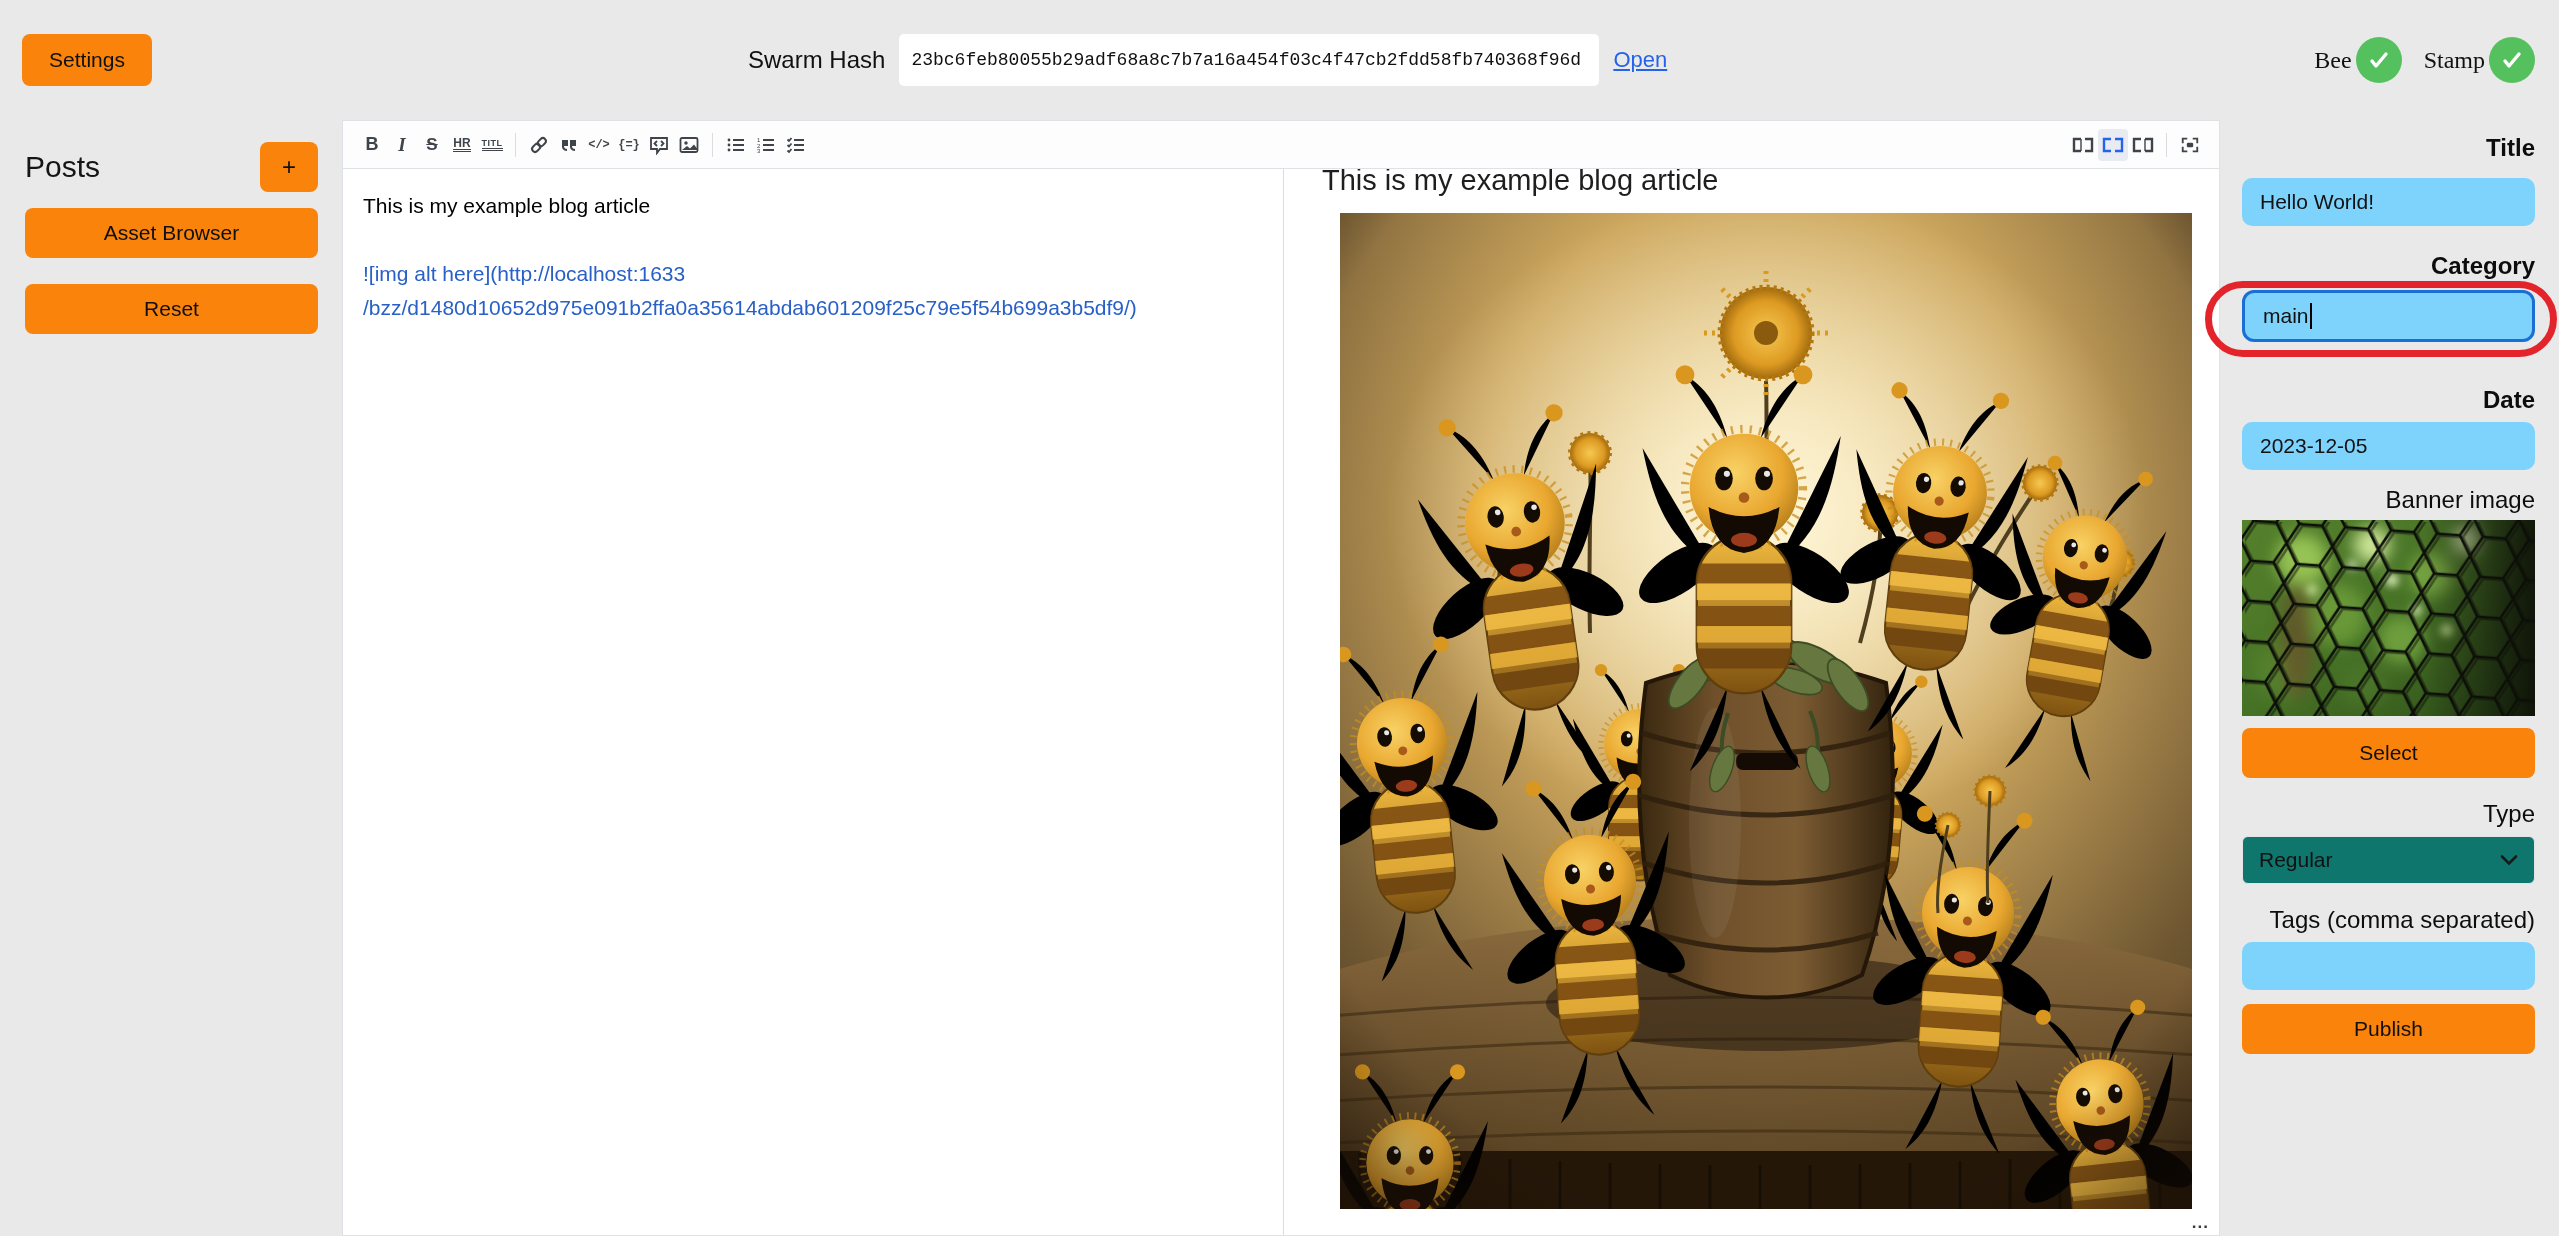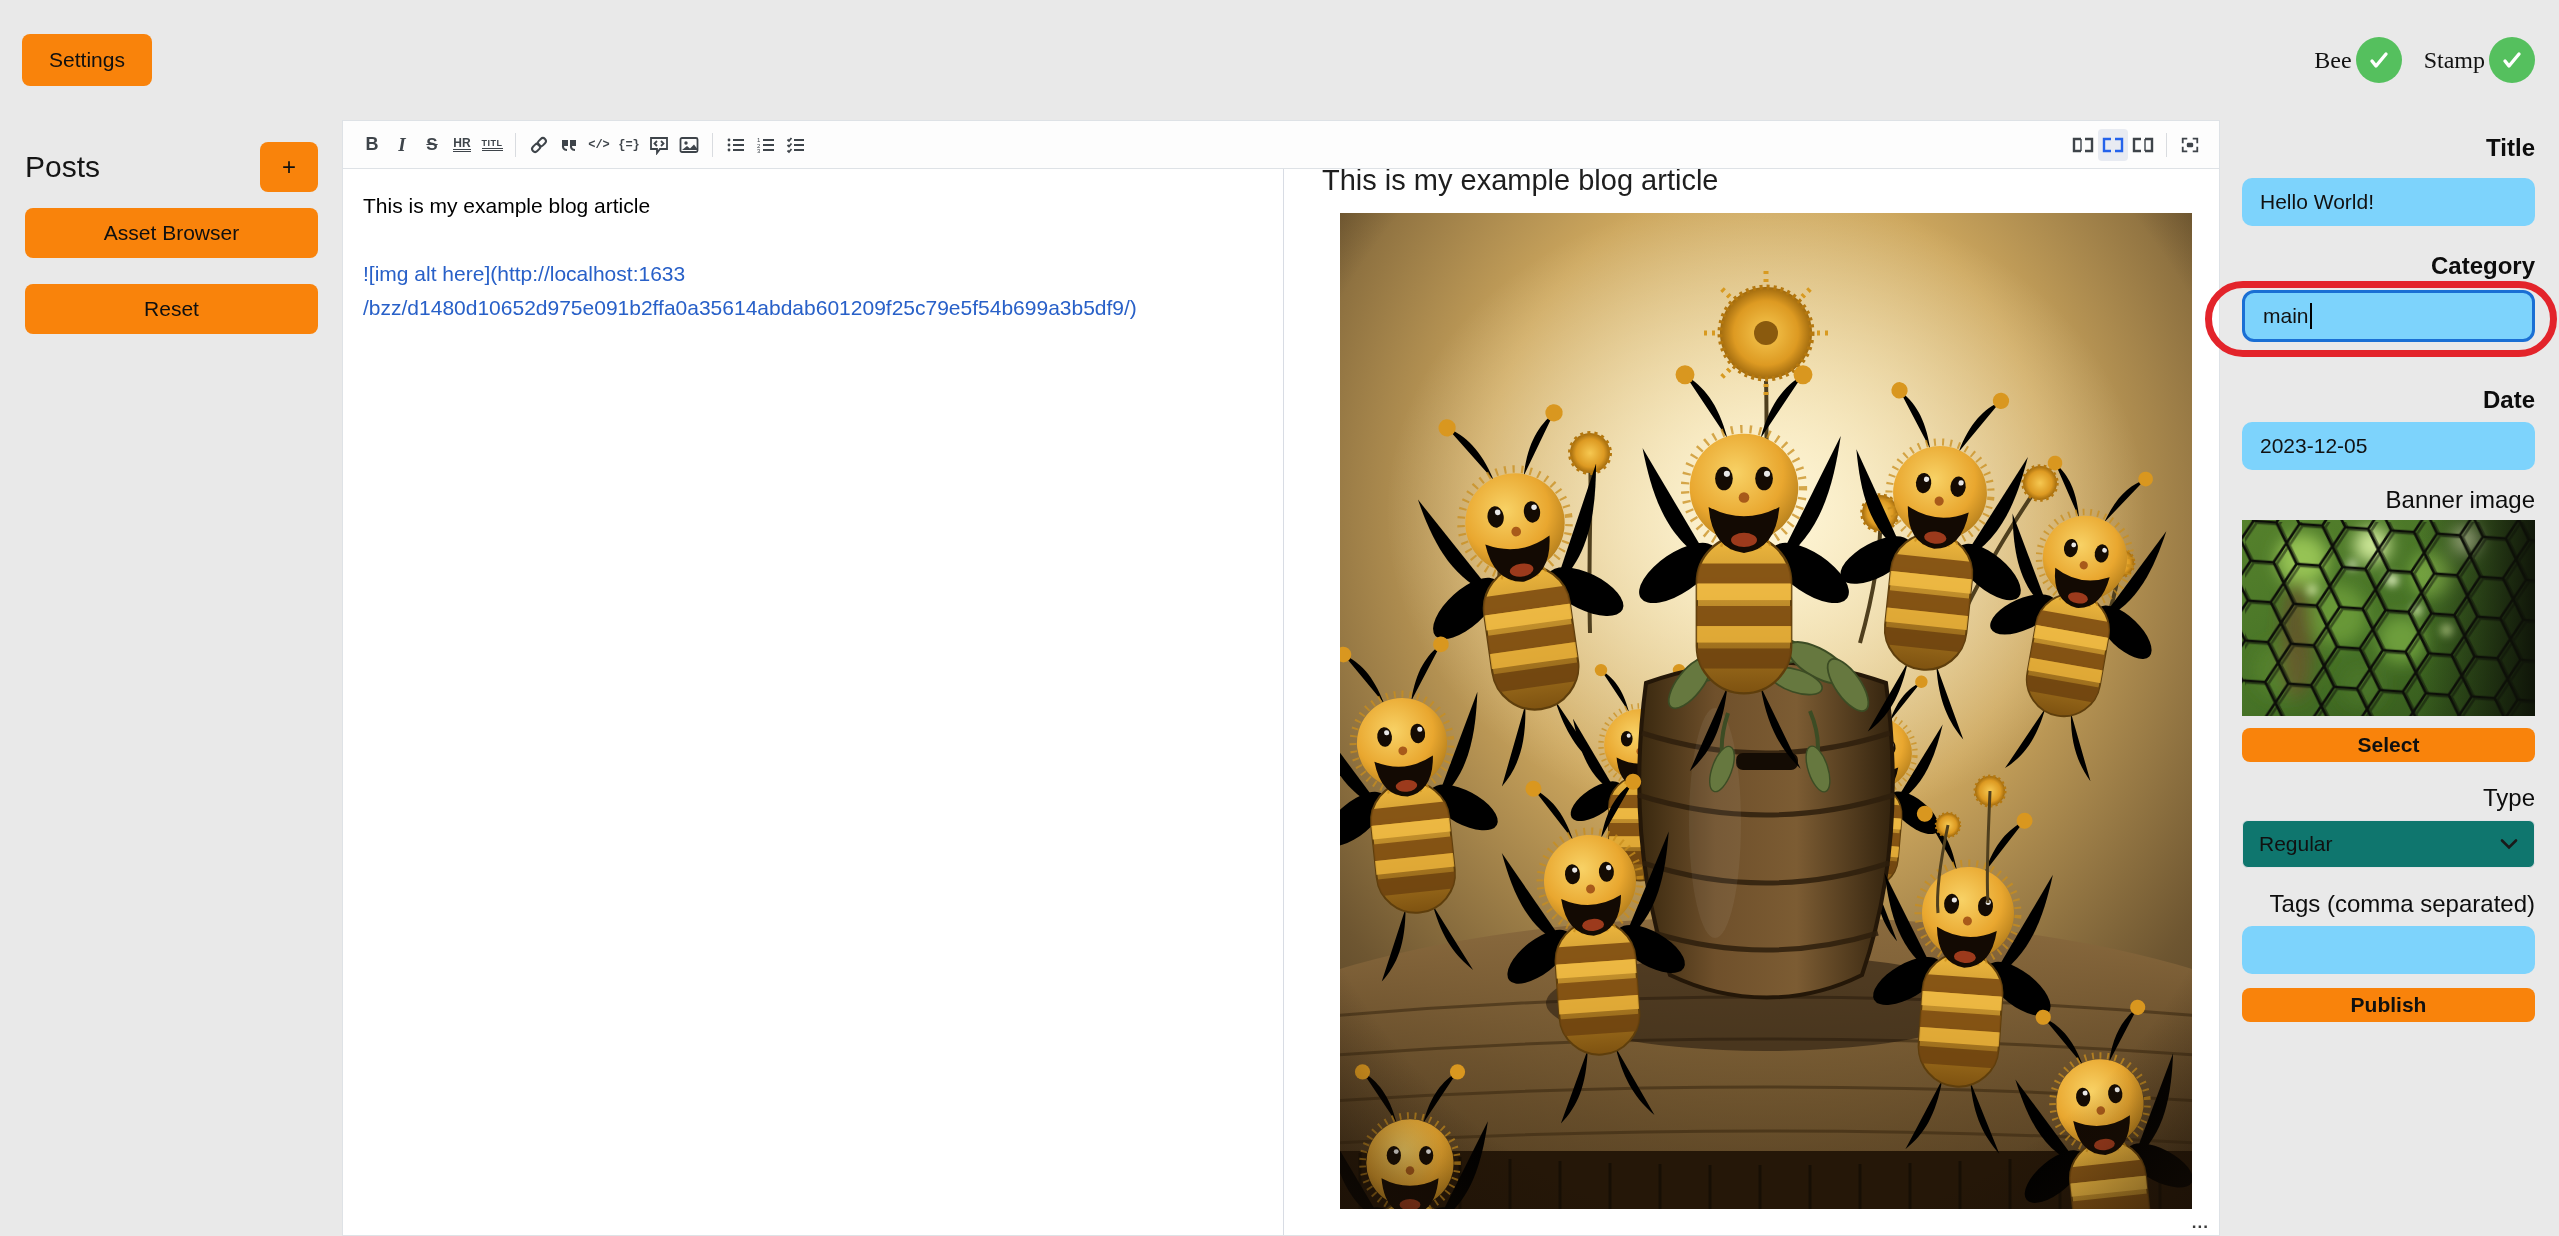--- a/index.html
+++ b/index.html
@@ -66,33 +66,38 @@
   .plabel.reg{font-weight:normal;}
   .pinput{width:293px;height:48px;background:#7dd3fc;border-radius:10px;display:flex;align-items:center;
        padding:0 18px;box-sizing:border-box;font-size:21px;color:#111;cursor:text;}
   .cat-input{height:52px;border:3px solid var(--focus);border-radius:12px;}
   .caret{display:inline-block;width:2px;height:26px;background:#000;margin-left:1px;vertical-align:middle;}
   .banner-thumb{width:293px;height:196px;display:block;}
   .select-box{width:293px;height:48px;background:#0f766e;border:1px solid #e3e3e7;border-radius:6px;
        display:flex;align-items:center;justify-content:space-between;padding:0 16px;box-sizing:border-box;
        font-size:21px;cursor:pointer;}
   .chev svg{display:block;}
-  .side-btn{width:293px;height:34px;font-size:21px;font-weight:bold;}
+  .side-btn{width:293px;height:50px;font-size:21px;}
   .mt8{margin-top:8px}.mt10{margin-top:10px}.mt12{margin-top:12px}.mt14{margin-top:14px}
   .mt16{margin-top:16px}.mt22{margin-top:22px}.mt26{margin-top:26px}.mt28{margin-top:44px}.mt6{margin-top:6px}
   
   .annotation{position:absolute;left:2205px;top:281px;width:352px;height:76px;border:7px solid var(--red);
        border-radius:38px;box-sizing:border-box;pointer-events:none;}
 </style>
 </head>
 <body style="--accent: #f9830b; --green: #55c05e; --link: #2563eb; --mdlink: #2860c8; --focus: #1a6fd4; --red: #e3242b;">
 
 <div class="topbar">
   <button class="btn settings-btn">Settings</button>
 
+  <div class="hashgroup">
+    <span class="hash-label">Swarm Hash</span>
+    <div class="hash-input" role="textbox">23bc6feb80055b29adf68a8c7b7a16a454f03c4f47cb2fdd58fb740368f96d</div>
+    <a class="open-link">Open</a>
+  </div>
 
   <div class="statusgroup">
     <span class="status-label">Bee</span>
     <span class="check">
       <svg viewBox="0 0 24 24" fill="none" stroke="#fff" stroke-width="3.4" stroke-linecap="round" stroke-linejoin="round">
           <path d="M5 13l4 5 10-12"></path>
         </svg>
     </span>
     <span class="status-gap"></span>
     <span class="status-label">Stamp</span>

